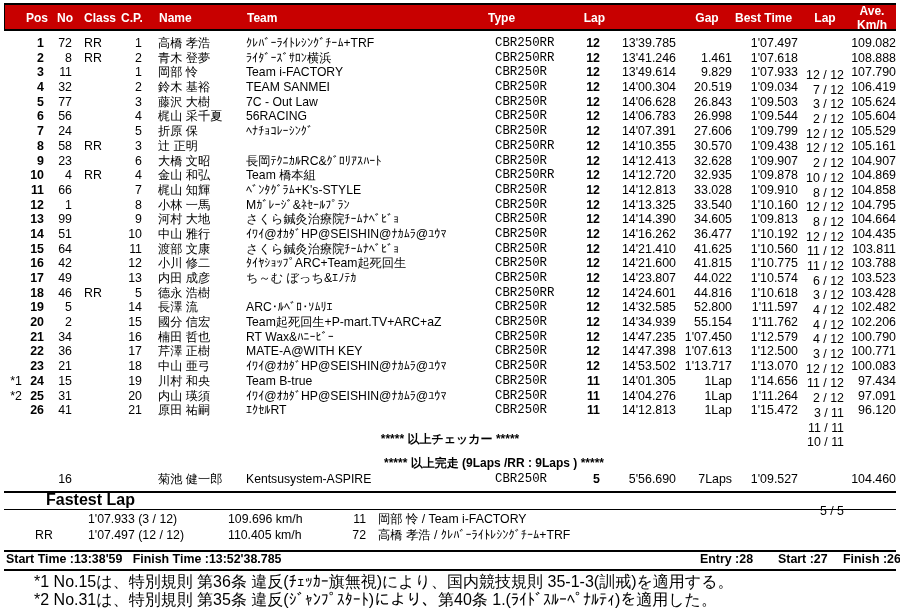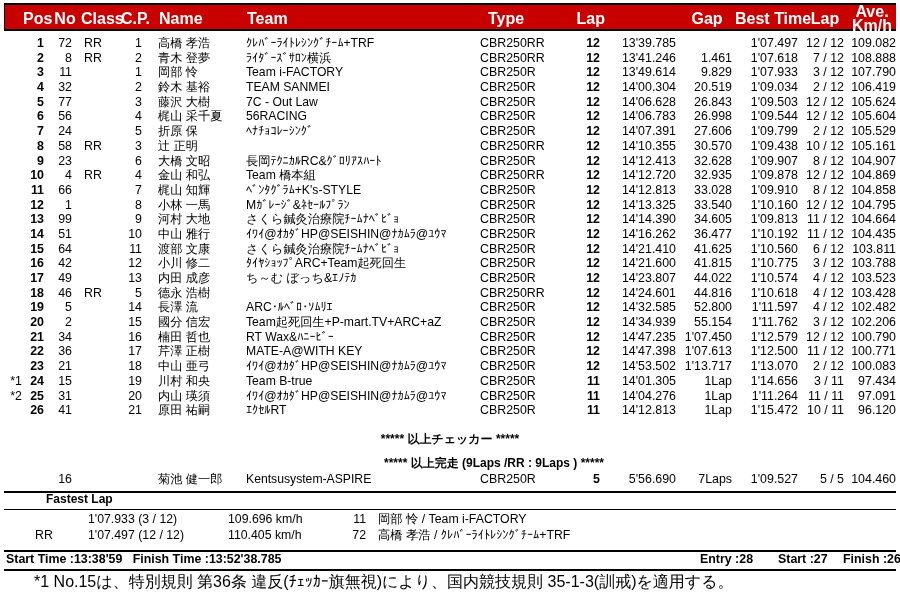--- a/index.html
+++ b/index.html
@@ -30,21 +30,21 @@
     background: #c80000;
     border-top: 2px solid #000;
     border-bottom: 2px solid #000;
     border-left: 1px solid #000;
     box-sizing: border-box;
   }
   .hdr .hcell {
     position: absolute;
     color: #ffffff;
     font-weight: bold;
-    font-size: 16px;
+    font-size: 12px;
     line-height: 13px;
     white-space: nowrap;
   }
   .hdr .hcell.two {
     text-align: center;
   }
 
   
   .rows {
     position: absolute;
@@ -71,26 +71,26 @@
   .b { font-weight: bold; }
 
   
   .col-note  { left: 0px;   width: 22px; }
   .col-pos   { left: 22px;  width: 22px; }
   .col-no    { left: 46px;  width: 26px; }
   .col-class { left: 78px;  width: 30px; }
   .col-cp    { left: 118px; width: 24px; }
   .col-name  { left: 158px; width: 82px; }
   .col-team  { left: 246px; width: 240px; }
-  .col-type  { left: 480px; width: 82px; }
+  .col-type  { left: 495px; width: 82px; font-family: Liberation Mono, monospace; }
   .col-lap   { left: 576px; width: 24px; }
   .col-total { left: 604px; width: 72px; }
   .col-gap   { left: 678px; width: 54px; }
   .col-best  { left: 736px; width: 62px; }
-  .col-lap2  { left: 800px; width: 44px; }
+  .col-lap2  { left: 800px; width: 44px; margin-top: 32px; }
   .col-ave   { left: 846px; width: 50px; }
 
   .jp { font-size: 12.2px; }
 
   
   .noteline {
     position: absolute;
     width: 900px;
     text-align: center;
     font-weight: bold;
@@ -109,21 +109,21 @@
   .thinrule {
     position: absolute;
     left: 4px;
     width: 892px;
     border-top: 1px solid #000;
     height: 0;
   }
   .fl-title {
     position: absolute;
     left: 6px;
-    font-size: 12px;
+    font-size: 16px;
     font-weight: bold;
     line-height: 15px;
     white-space: nowrap;
     padding-left: 40px;
   }
   .fl-row {
     position: absolute;
     left: 0;
     width: 900px;
     height: 15px;
@@ -648,14 +648,15 @@
 
   <div class="sum" style="top:551px;">
     <span class="left"><span>Start Time :13:38'59</span>&nbsp;&nbsp;&nbsp;<span>Finish Time :13:52'38.785</span></span>
     <span class="e1">Entry :28</span>
     <span class="e2">Start :27</span>
     <span class="e3">Finish :26</span>
   </div>
   <div class="rule" style="top:569px;"></div>
 
   <div class="fn" style="top:574px;">*1 No.15は、特別規則  第36条  違反(ﾁｪｯｶｰ旗無視)により、国内競技規則  35-1-3(訓戒)を適用する。</div>
+  <div class="fn" style="top:592px;">*2 No.31は、特別規則  第35条  違反(ｼﾞｬﾝﾌﾟｽﾀｰﾄ)により、第40条 1.(ﾗｲﾄﾞｽﾙｰﾍﾟﾅﾙﾃｨ)を適用した。</div>
 
 </div>
 
 </body></html>

